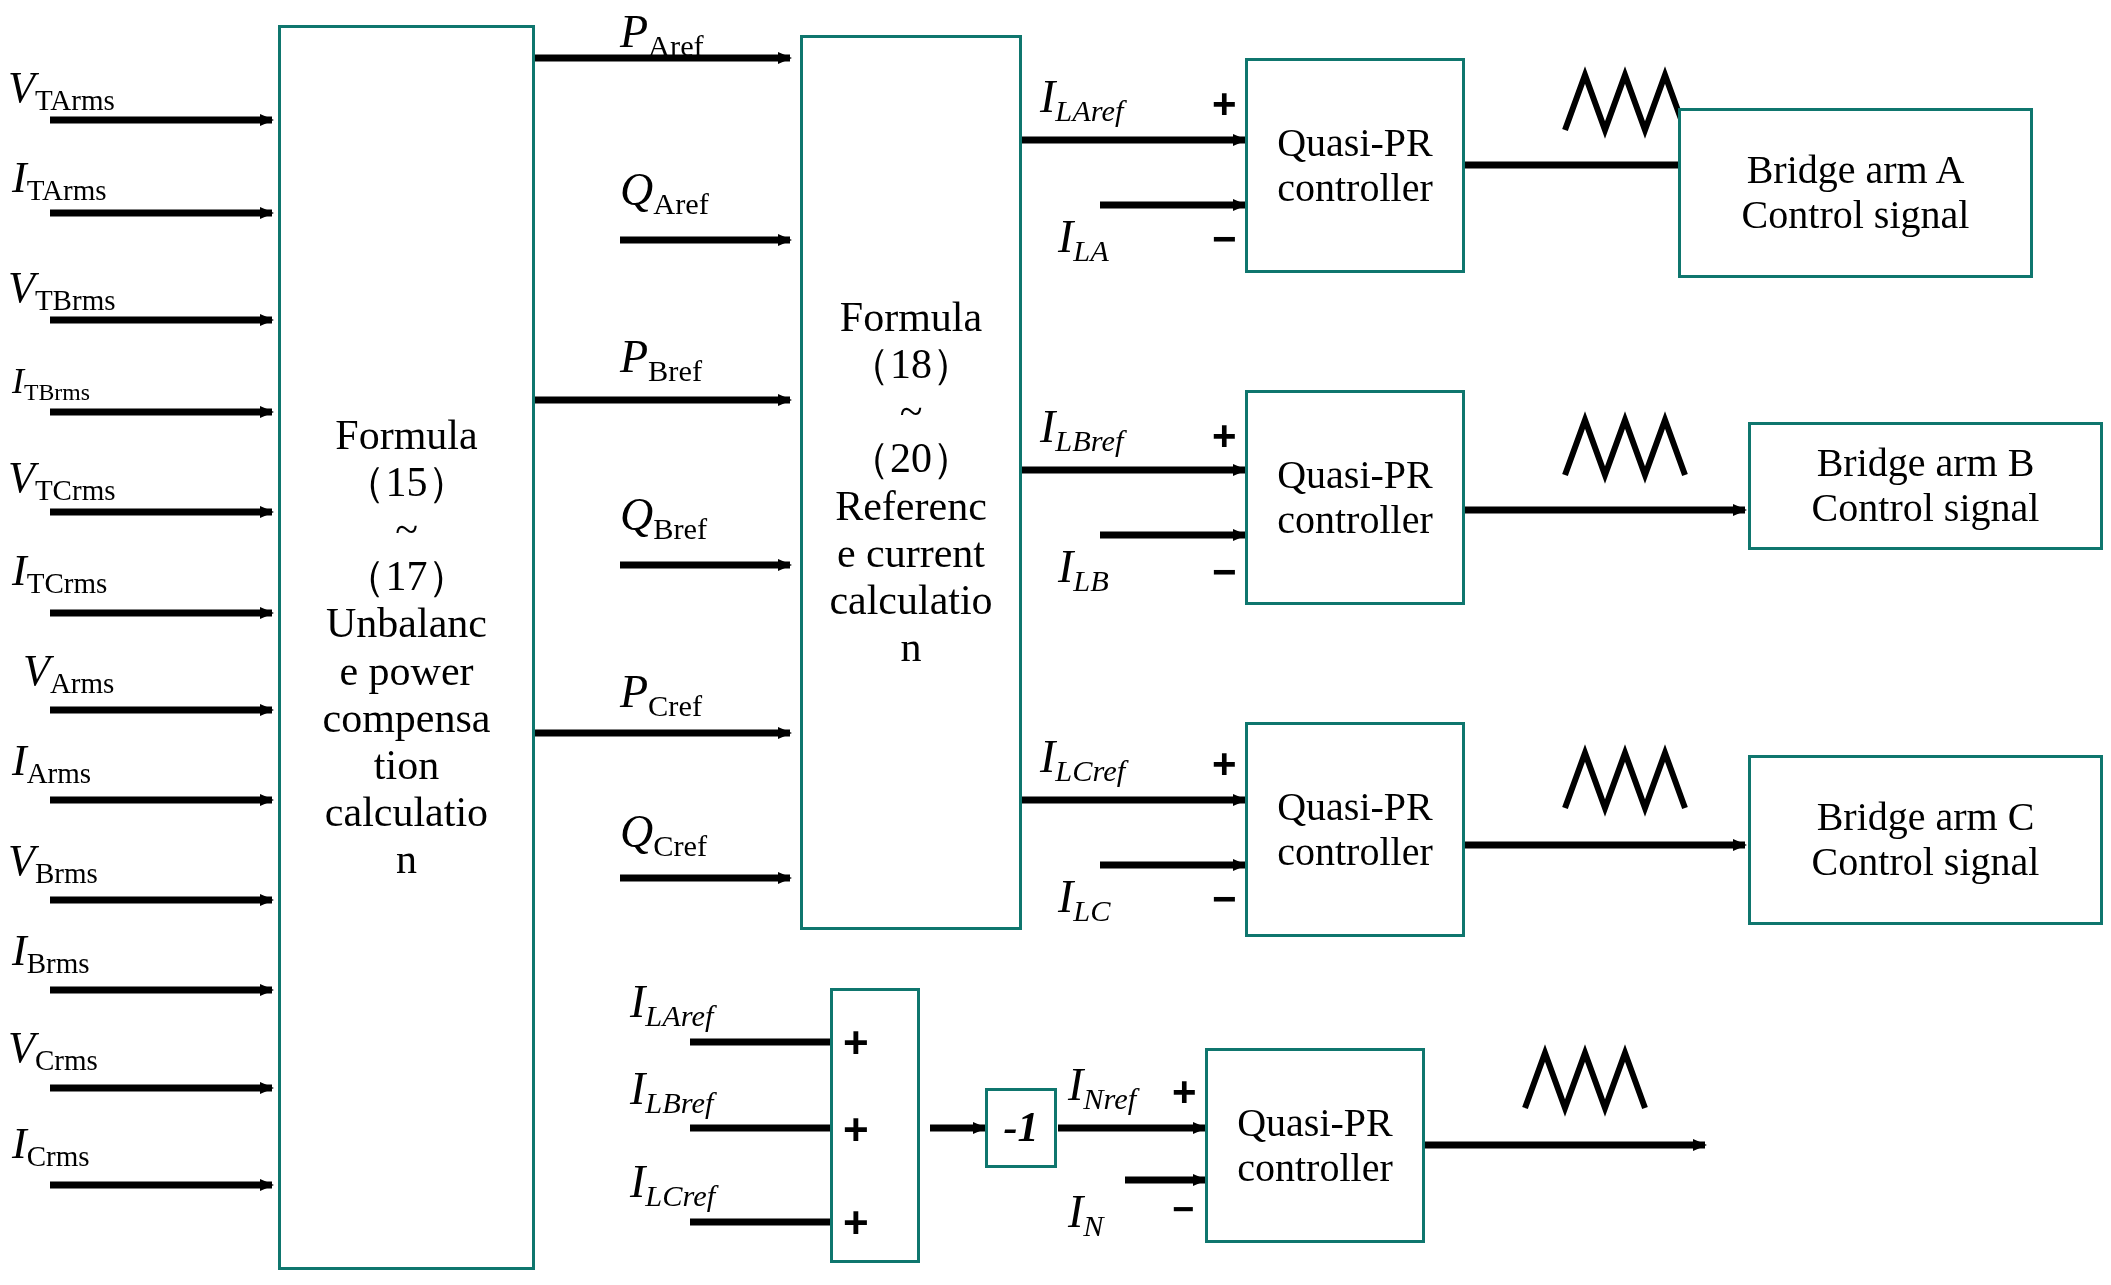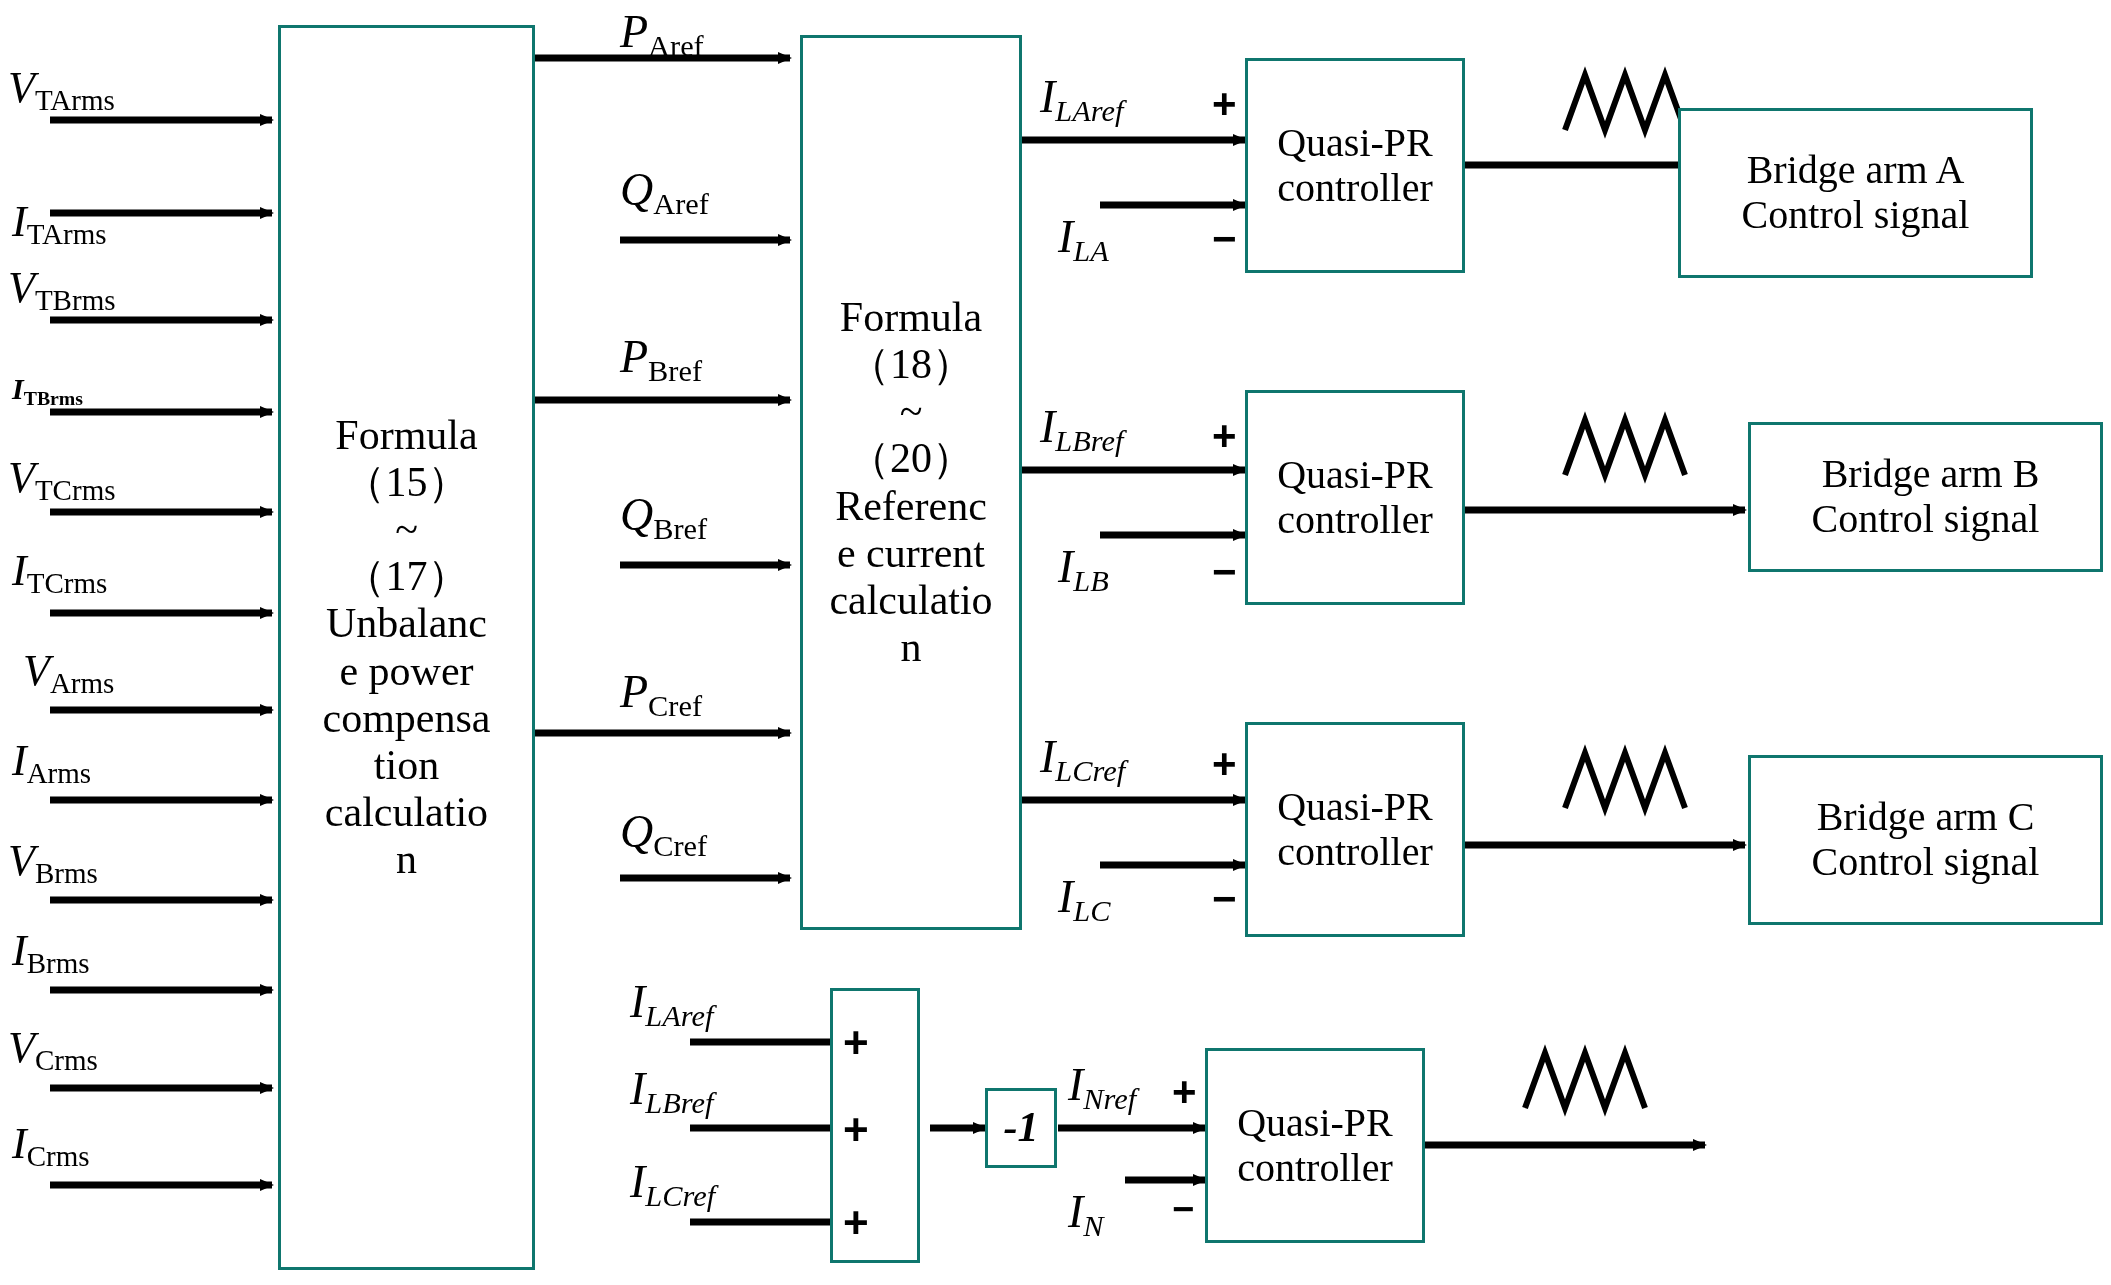--- a/index.html
+++ b/index.html
@@ -76,23 +76,23 @@
 
     <g stroke="#000" stroke-width="6" fill="none">
       <polyline points="1565,130 1585,75 1605,130 1625,75 1645,130 1665,75 1685,130"></polyline>
       <polyline points="1565,475 1585,420 1605,475 1625,420 1645,475 1665,420 1685,475"></polyline>
       <polyline points="1565,808 1585,753 1605,808 1625,753 1645,808 1665,753 1685,808"></polyline>
       <polyline points="1525,1108 1545,1053 1565,1108 1585,1053 1605,1108 1625,1053 1645,1108"></polyline>
     </g>
   </svg>
 
   <div class="lbl var" style="left:8px;top:62px;font-size:44px;"><i>V</i><span class="sub">TArms</span></div>
-  <div class="lbl var" style="left:12px;top:152px;font-size:44px;margin-top:44px;"><i>I</i><span class="sub">TArms</span></div>
+  <div class="lbl var" style="left:12px;top:152px;font-size:44px;"><i>I</i><span class="sub">TArms</span></div>
   <div class="lbl var" style="left:8px;top:262px;font-size:44px;"><i>V</i><span class="sub">TBrms</span></div>
-  <div class="lbl var" style="left:12px;top:372px;font-size:30px;font-weight:bold;"><i>I</i><span class="sub">TBrms</span></div>
+  <div class="lbl var" style="left:12px;top:360px;font-size:36px;"><i>I</i><span class="sub">TBrms</span></div>
   <div class="lbl var" style="left:8px;top:452px;font-size:44px;"><i>V</i><span class="sub">TCrms</span></div>
   <div class="lbl var" style="left:12px;top:545px;font-size:44px;"><i>I</i><span class="sub">TCrms</span></div>
   <div class="lbl var" style="left:8px;top:645px;font-size:44px;margin-left:15px;"><i>V</i><span class="sub">Arms</span></div>
   <div class="lbl var" style="left:12px;top:735px;font-size:44px;"><i>I</i><span class="sub">Arms</span></div>
   <div class="lbl var" style="left:8px;top:835px;font-size:44px;"><i>V</i><span class="sub">Brms</span></div>
   <div class="lbl var" style="left:12px;top:925px;font-size:44px;"><i>I</i><span class="sub">Brms</span></div>
   <div class="lbl var" style="left:8px;top:1022px;font-size:44px;"><i>V</i><span class="sub">Crms</span></div>
   <div class="lbl var" style="left:12px;top:1118px;font-size:44px;"><i>I</i><span class="sub">Crms</span></div>
 
   <div class="blk" style="left:278px;top:25px;width:257px;height:1245px;font-size:42px;">
@@ -133,21 +133,21 @@
   <div class="blk" style="left:1245px;top:722px;width:220px;height:215px;font-size:40px;">
     <span>Quasi-PR<br>controller</span>
   </div>
   <div class="blk" style="left:1205px;top:1048px;width:220px;height:195px;font-size:40px;">
     <span>Quasi-PR<br>controller</span>
   </div>
 
   <div class="blk" style="left:1678px;top:78px;width:355px;height:170px;font-size:40px;margin-top:30px;">
     <span>Bridge arm A<br>Control signal</span>
   </div>
-  <div class="blk" style="left:1748px;top:422px;width:355px;height:150px;font-size:40px;text-align:right;">
+  <div class="blk" style="left:1748px;top:422px;width:355px;height:128px;font-size:40px;">
     <span>Bridge arm B<br>Control signal</span>
   </div>
   <div class="blk" style="left:1748px;top:755px;width:355px;height:170px;font-size:40px;">
     <span>Bridge arm C<br>Control signal</span>
   </div>
 
   <div class="lbl var" style="left:630px;top:975px;font-size:46px;"><i>I</i><span class="subit">LAref</span></div>
   <div class="lbl var" style="left:630px;top:1062px;font-size:46px;"><i>I</i><span class="subit">LBref</span></div>
   <div class="lbl var" style="left:630px;top:1155px;font-size:46px;"><i>I</i><span class="subit">LCref</span></div>
 

